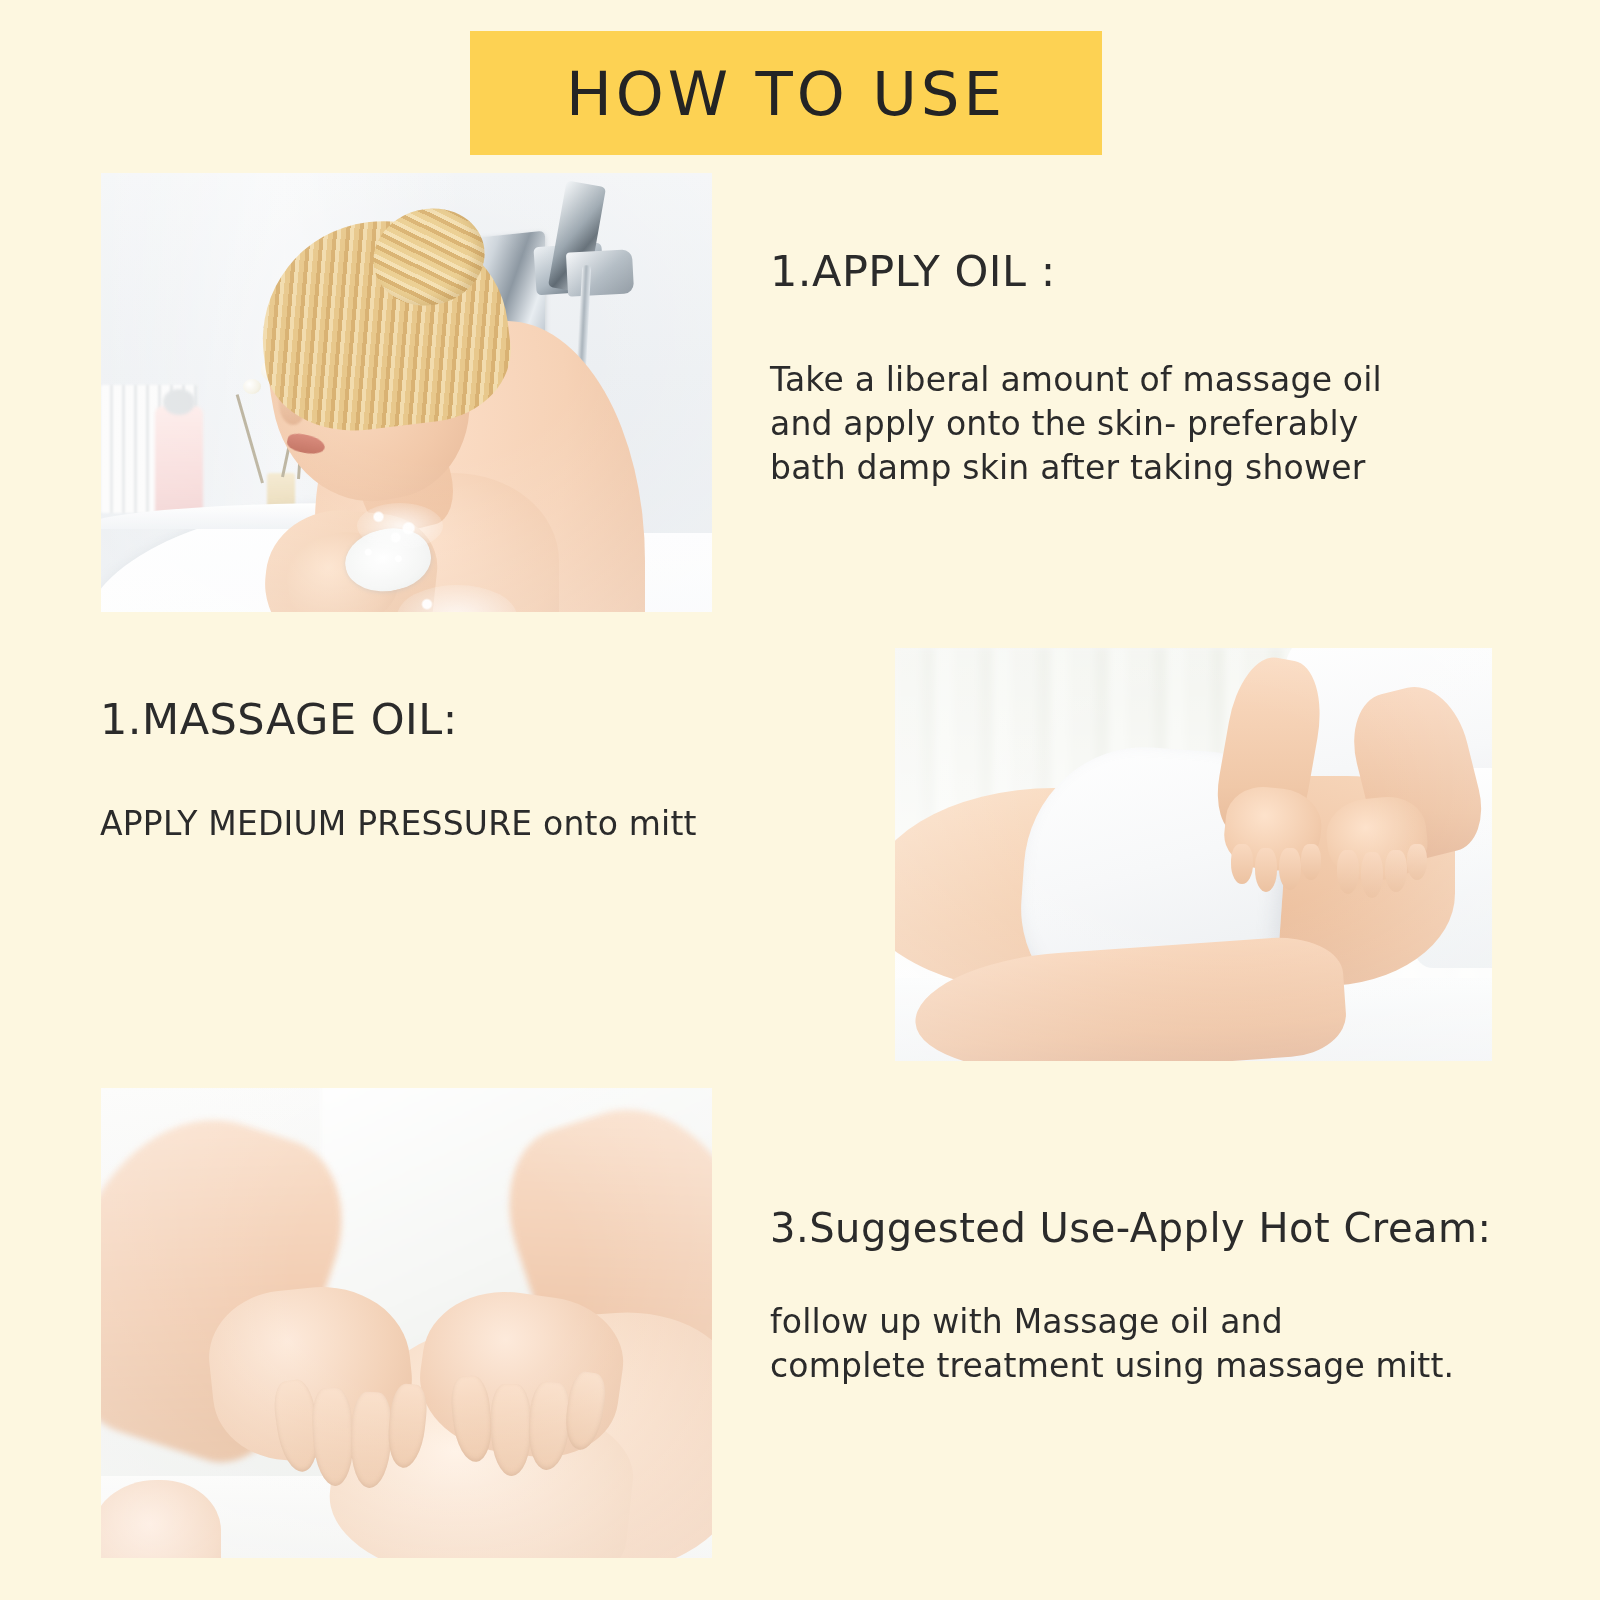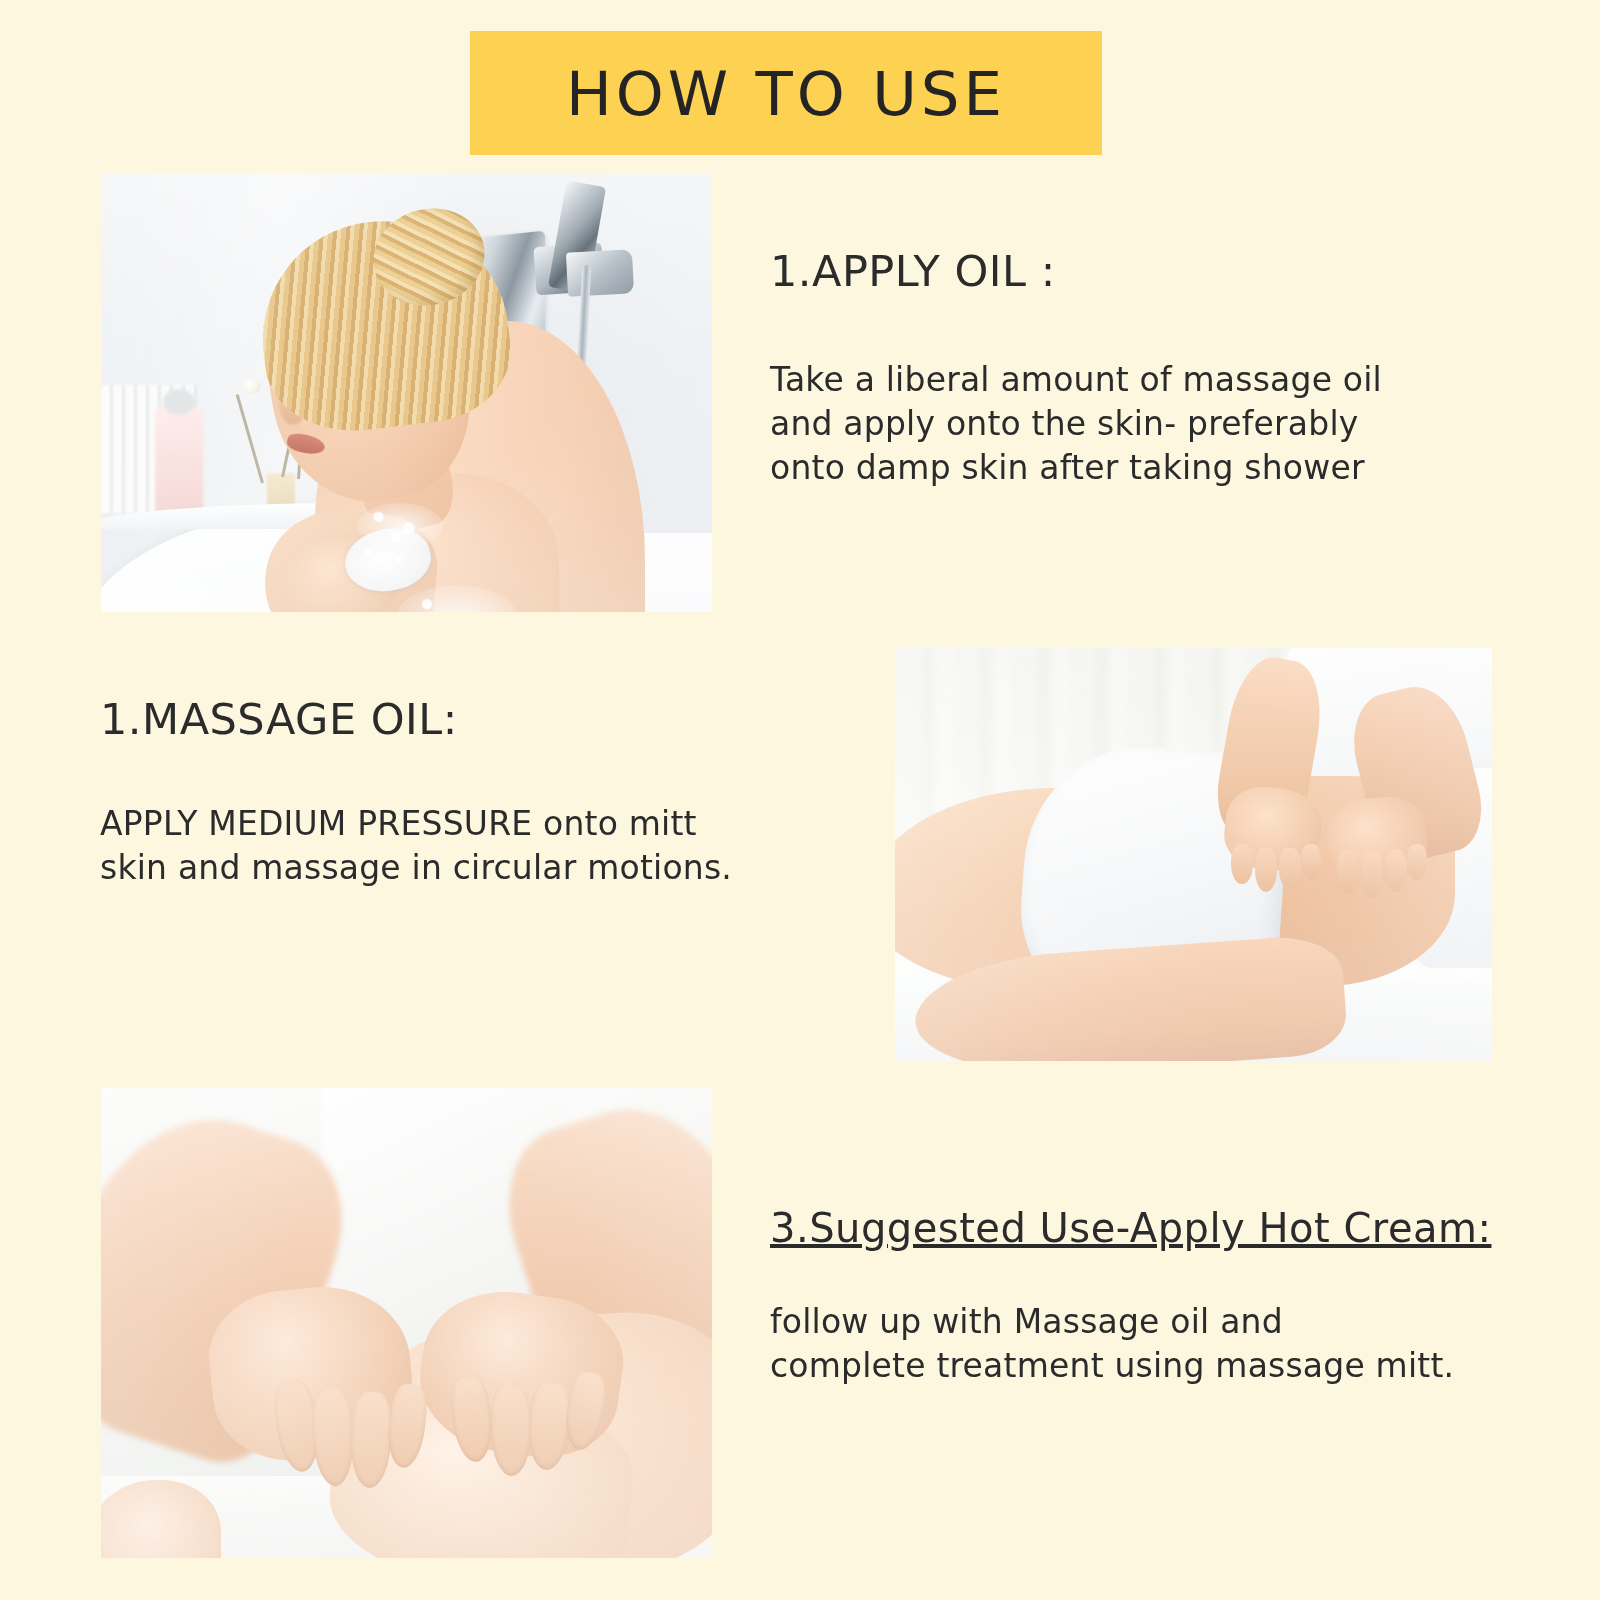--- a/index.html
+++ b/index.html
@@ -418,21 +418,21 @@
     font-size: 33px;
     font-weight: 400;
     color: #2B2B2B;
     line-height: 1.34;
     letter-spacing: .2px;
   }
   #head-1 { left: 770px; top: 246px; }
   #body-1 { left: 770px; top: 358px; width: 700px; }
   #head-2 { left: 100px; top: 694px; }
   #body-2 { left: 100px; top: 802px; width: 720px; }
-  #head-3 { left: 770px; top: 1205px; font-size: 40px; text-decoration: underline; }
+  #head-3 { left: 770px; top: 1205px; font-size: 40px; }
   #body-3 { left: 770px; top: 1300px; width: 740px; }
   .body-line { display: block; }
 </style>
 </head>
 <body>
 
 <div class="title-banner">
   <div class="title-text">HOW TO USE</div>
 </div>
 
@@ -541,26 +541,25 @@
   <div class="ph-layer rfinger" style="left:428px;top:294px;width:40px;height:88px;transform:rotate(4deg);"></div>
   <div class="ph-layer rfinger" style="left:466px;top:284px;width:36px;height:78px;transform:rotate(9deg);"></div>
 
   <div class="ph-layer haze"></div>
 </div>
 
 <div class="step-head" id="head-1">1.APPLY OIL :</div>
 <div class="step-body" id="body-1">
   <span class="body-line">Take a liberal amount of massage oil</span>
   <span class="body-line">and apply onto the skin- preferably</span>
-  <span class="body-line">onto damp skin after taking shower</span>
+  <span class="body-line">bath damp skin after taking shower</span>
 </div>
 
 <div class="step-head" id="head-2">1.MASSAGE OIL:</div>
 <div class="step-body" id="body-2">
   <span class="body-line">APPLY MEDIUM PRESSURE onto mitt</span>
-  <span class="body-line">skin and massage in circular motions.</span>
 </div>
 
 <div class="step-head" id="head-3">3.Suggested Use-Apply Hot Cream:</div>
 <div class="step-body" id="body-3">
   <span class="body-line">follow up with Massage oil and</span>
   <span class="body-line">complete treatment using massage mitt.</span>
 </div>
 
 </body></html>

